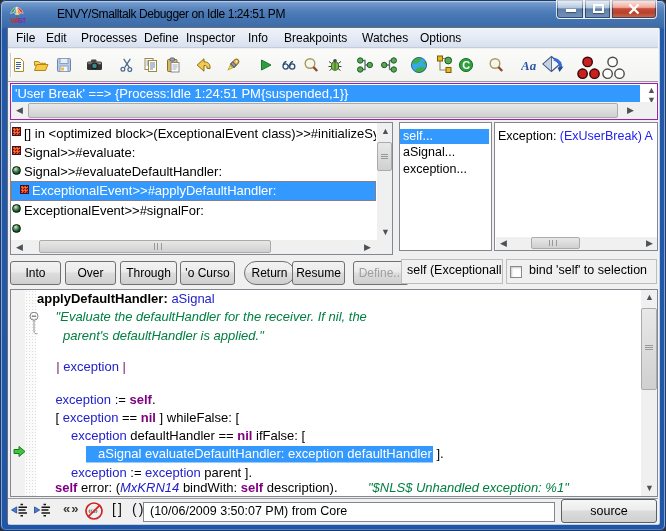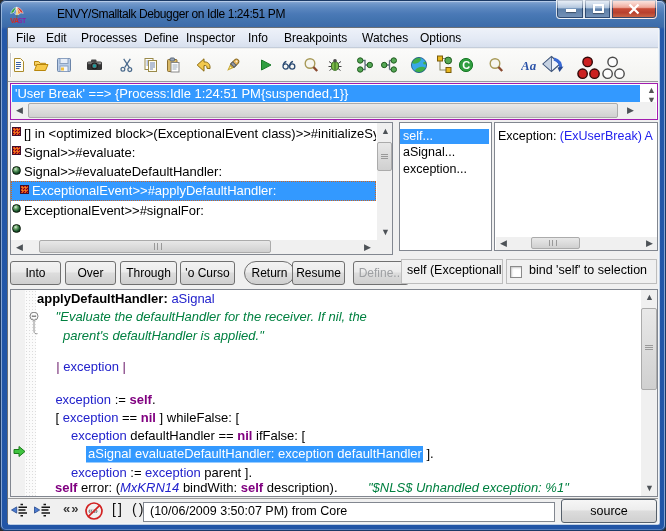--- a/index.html
+++ b/index.html
@@ -349,21 +349,21 @@
           <path d="M4.8 4.2h4.4" stroke="#555"></path>
           <path d="M7 8.2 V19 C7 21.5 8.6 22.2 10.5 21.6" fill="none" stroke="#909090"></path>
         </svg>
       <div class="cl" style="left:26px;top:0px;"><b>applyDefaultHandler:</b> <span class="id">aSignal</span></div>
       <div class="cl cm" style="left:44.6px;top:18px;">"Evaluate the defaultHandler for the receiver. If nil, the</div>
       <div class="cl cm" style="left:52px;top:36.5px;">parent's defaultHandler is applied."</div>
       <div class="cl" style="left:45.3px;top:68px;"><span style="color:#6a1a6a">|</span> <span class="id">exception</span> <span style="color:#6a1a6a">|</span></div>
       <div class="cl" style="left:44.4px;top:101px;"><span class="id">exception</span> := <span class="kb">self</span>.</div>
       <div class="cl" style="left:44.5px;top:119px;">[ <span class="id">exception</span> == <span class="kb">nil</span> ] whileFalse: [</div>
       <div class="cl" style="left:60px;top:137px;"><span class="id">exception</span> defaultHandler == <span class="kb">nil</span> ifFalse: [</div>
-      <div class="cl" style="left:75px;top:155px;"><span class="csel" style="padding:0 1px 0 2px;">aSignal evaluateDefaultHandler: exception defaultHandler</span> ].</div>
+      <div class="cl" style="left:75px;top:155px;"><span class="csel" style="padding:0 1px 0 12px;">aSignal evaluateDefaultHandler: exception defaultHandler</span> ].</div>
       <div class="cl" style="left:60px;top:174px;"><span class="id">exception</span> := <span class="id">exception</span> parent ].</div>
       <div class="cl" style="left:44px;top:188.5px;"><span class="kb">self</span> error: (<span class="itb">MxKRN14</span> bindWith: <span class="kb">self</span> description).</div>
       <div class="cl cm" style="left:357px;top:188.5px;">"$NLS$ Unhandled exception: %1"</div>
       <div class="abs sb" style="left:630px;top:0;width:16px;height:206px;">
         <div class="arr" style="left:4px;top:3px;">▲</div>
         <div class="sbthumb abs" style="left:0px;top:18px;width:16px;height:82px;"></div>
         <div class="abs" style="left:4px;top:55px;width:8px;height:1px;border-top:1px solid #999;box-shadow:0 2px 0 #999, 0 4px 0 #999;"></div>
         <div class="arr" style="left:4px;top:194px;">▼</div>
       </div>
     </div>

